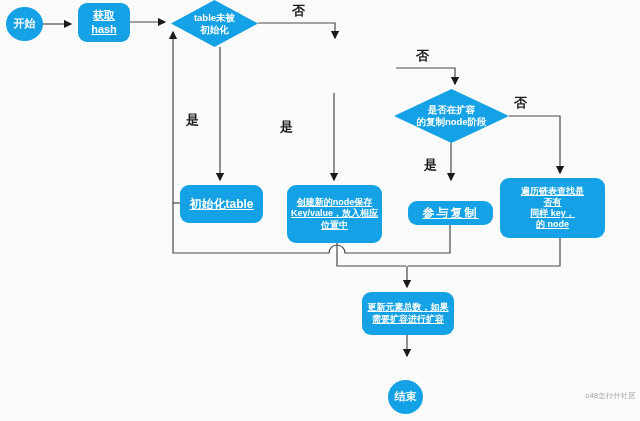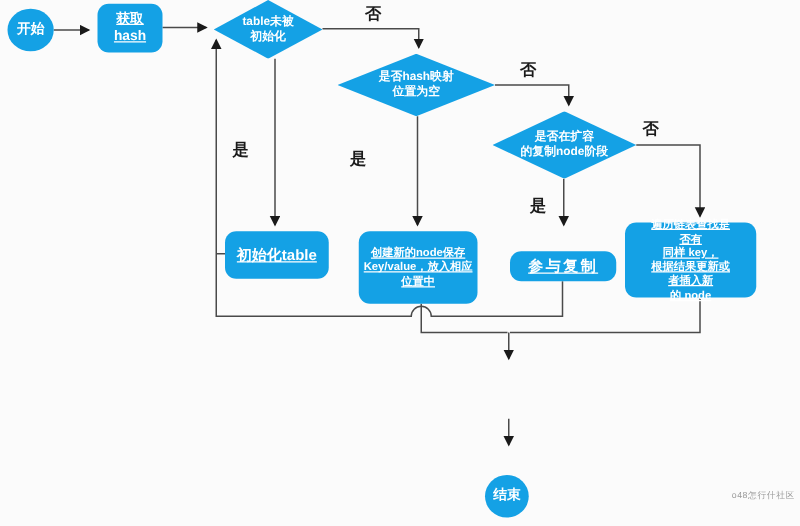--- a/index.html
+++ b/index.html
@@ -57,24 +57,20 @@
   <div class="node rect fs11" style="left:78px;top:3px;width:52px;height:39px;">
     <div>获取</div>
     <div>hash</div>
   </div>
 
   <div class="node diamond fs95" style="left:171px;top:0px;width:87px;height:47px;">
     <div>table未被</div>
     <div>初始化</div>
   </div>
 
-  <div class="node diamond fs95" style="left:270px;top:43px;width:126px;height:50px;">
-    <div>是否hash映射</div>
-    <div>位置为空</div>
-  </div>
 
   <div class="node diamond fs95" style="left:394px;top:89px;width:115px;height:54px;">
     <div>是否在扩容</div>
     <div>的复制node阶段</div>
   </div>
 
   <div class="node rect fs12" style="left:180px;top:185px;width:83px;height:38px;">
     <div>初始化table</div>
   </div>
 
@@ -84,24 +80,27 @@
     <div>位置中</div>
   </div>
 
   <div class="node rect fs12 spread" style="left:408px;top:201px;width:85px;height:24px;">
     <div>参与复制</div>
   </div>
 
   <div class="node rect fs9" style="left:500px;top:178px;width:105px;height:60px;padding:0 17px;">
     <div>遍历链表查找是否有</div>
     <div>同样 key，</div>
-    <div>根据结果更新或者插入新</div>
     <div>的 node</div>
   </div>
 
+  <div class="node rect fs9" style="left:362px;top:292px;width:92px;height:43px;padding:0 2px;">
+    <div>更新元素总数，如果</div>
+    <div>需要扩容进行扩容</div>
+  </div>
 
   <div class="node circle fs11" style="left:388px;top:380px;width:35px;height:34px;">
     <div>结束</div>
   </div>
 
   <div class="branch-label" style="left:292px;top:2px;">否</div>
   <div class="branch-label" style="left:416px;top:47px;">否</div>
   <div class="branch-label" style="left:514px;top:94px;">否</div>
   <div class="branch-label" style="left:186px;top:111px;">是</div>
   <div class="branch-label" style="left:280px;top:118px;">是</div>

